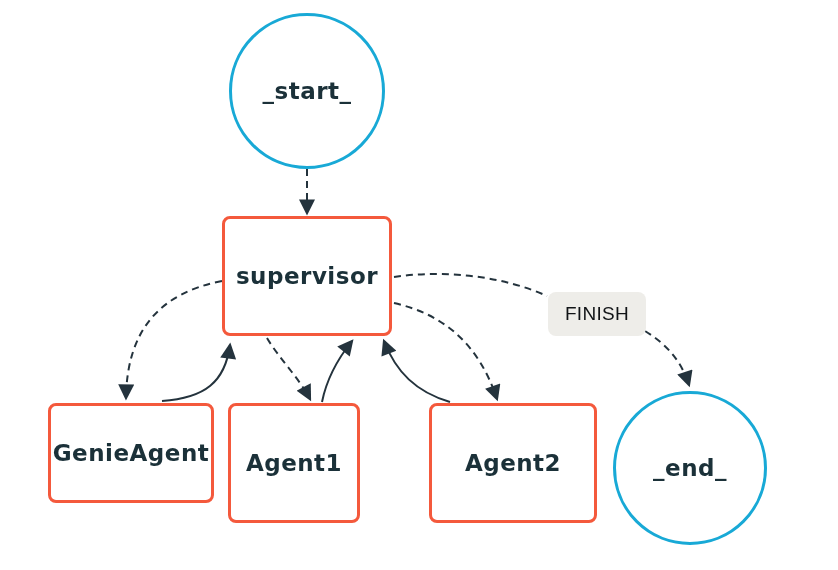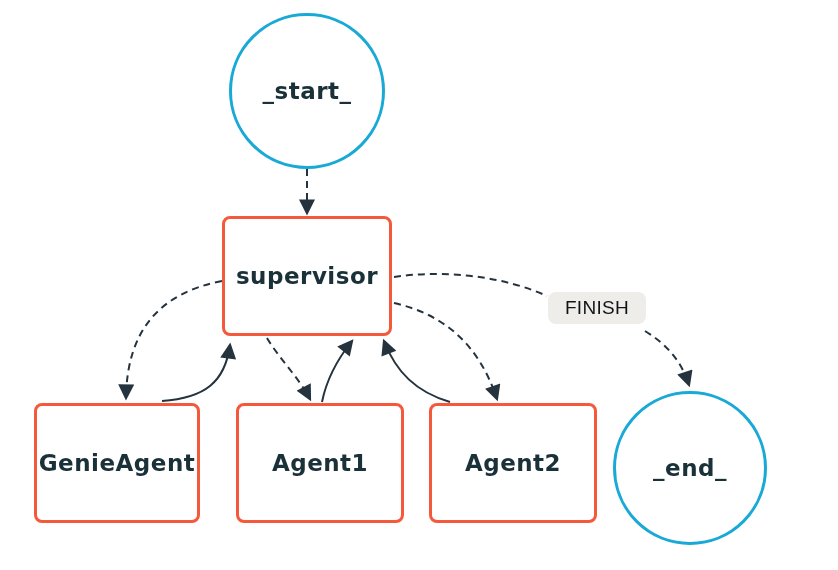--- a/index.html
+++ b/index.html
@@ -32,28 +32,28 @@
   .node.circle {
     border: 3px solid #18a9d6;
     border-radius: 50%;
   }
   .node.rect {
     border: 3px solid #f4593c;
     border-radius: 8px;
   }
   #node-start      { left: 229px; top: 13px;  width: 156px; height: 156px; }
   #node-supervisor { left: 222px; top: 216px; width: 170px; height: 120px; }
-  #node-genie      { left: 34px;  top: 403px; width: 166px; height: 120px; }
-  #node-agent1     { left: 228px; top: 403px; width: 168px; height: 120px; margin-left: 8px; }
+  #node-genie      { left: 48px;  top: 403px; width: 166px; height: 100px; }
+  #node-agent1     { left: 228px; top: 403px; width: 132px; height: 120px; }
   #node-agent2     { left: 417px; top: 403px; width: 168px; height: 120px; margin-left: 12px; }
   #node-end        { left: 613px; top: 391px; width: 154px; height: 154px; }
   .edge-label {
     position: absolute;
     left: 548px; top: 292px;
-    width: 98px; height: 32px;
+    width: 98px; height: 44px;
     display: flex;
     align-items: center;
     justify-content: center;
     box-sizing: border-box;
     background: #eeede9;
     border-radius: 8px;
     color: #111417;
     font-family: "Liberation Sans", sans-serif;
     font-weight: 400;
     font-size: 19px;

